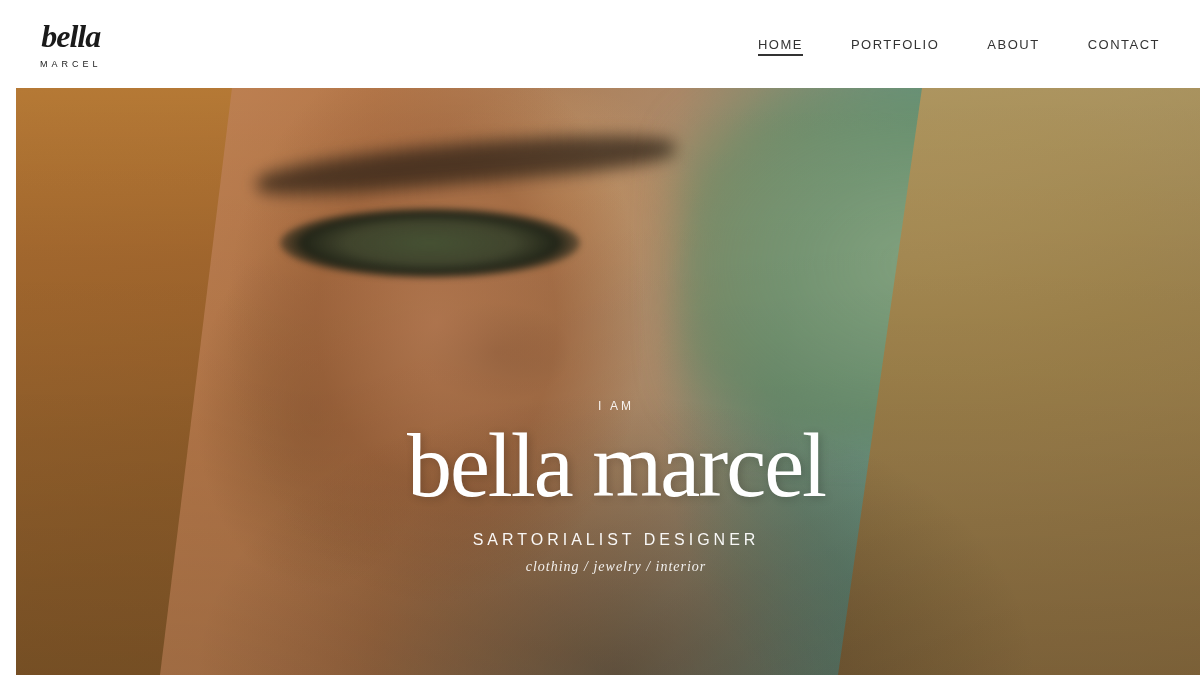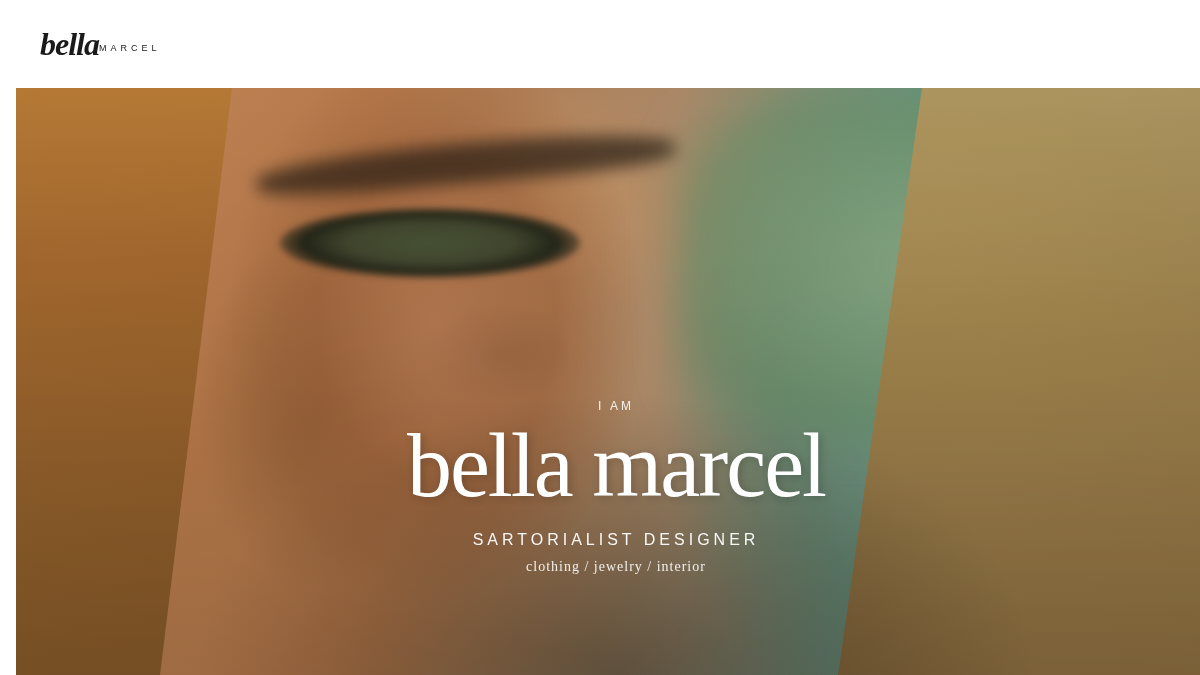--- a/index.html
+++ b/index.html
@@ -25,20 +25,21 @@
       background: #ffffff;
       display: flex;
       align-items: center;
       justify-content: space-between;
       padding: 0 40px;
       z-index: 10;
     }
 
     .logo-container {
       display: flex;
+      flex-direction: column;
       align-items: center;
       line-height: 1;
     }
 
     .logo-script {
       font-family: 'Palatino Linotype', 'Book Antiqua', Palatino, cursive;
       font-size: 32px;
       font-style: italic;
       font-weight: 700;
       color: #1a1a1a;
@@ -269,30 +270,37 @@
       color: rgba(255,255,255,0.95);
       text-transform: uppercase;
       margin-bottom: 10px;
     }
 
     .hero-categories {
       font-family: 'Georgia', serif;
       font-size: 14px;
       color: rgba(255,255,255,0.9);
       letter-spacing: 1px;
+      font-style: italic;
     }
   </style>
 </head>
 <body>
 
 <header class="header">
   <div class="logo-container">
     <span class="logo-script">bella</span>
     <span class="logo-sub">MARCEL</span>
   </div>
+  <nav class="nav">
+    <a class="nav-item active">HOME</a>
+    <a class="nav-item">PORTFOLIO</a>
+    <a class="nav-item">ABOUT</a>
+    <a class="nav-item">CONTACT</a>
+  </nav>
 </header>
 
 <section class="hero">
   <div class="hero-bg">
     <div class="hero-skin"></div>
     <div class="hero-photo-layer"></div>
     <div class="hero-hair-left"></div>
     <div class="hero-eyebrow"></div>
     <div class="hero-eye"></div>
     <div class="hero-green"></div>

